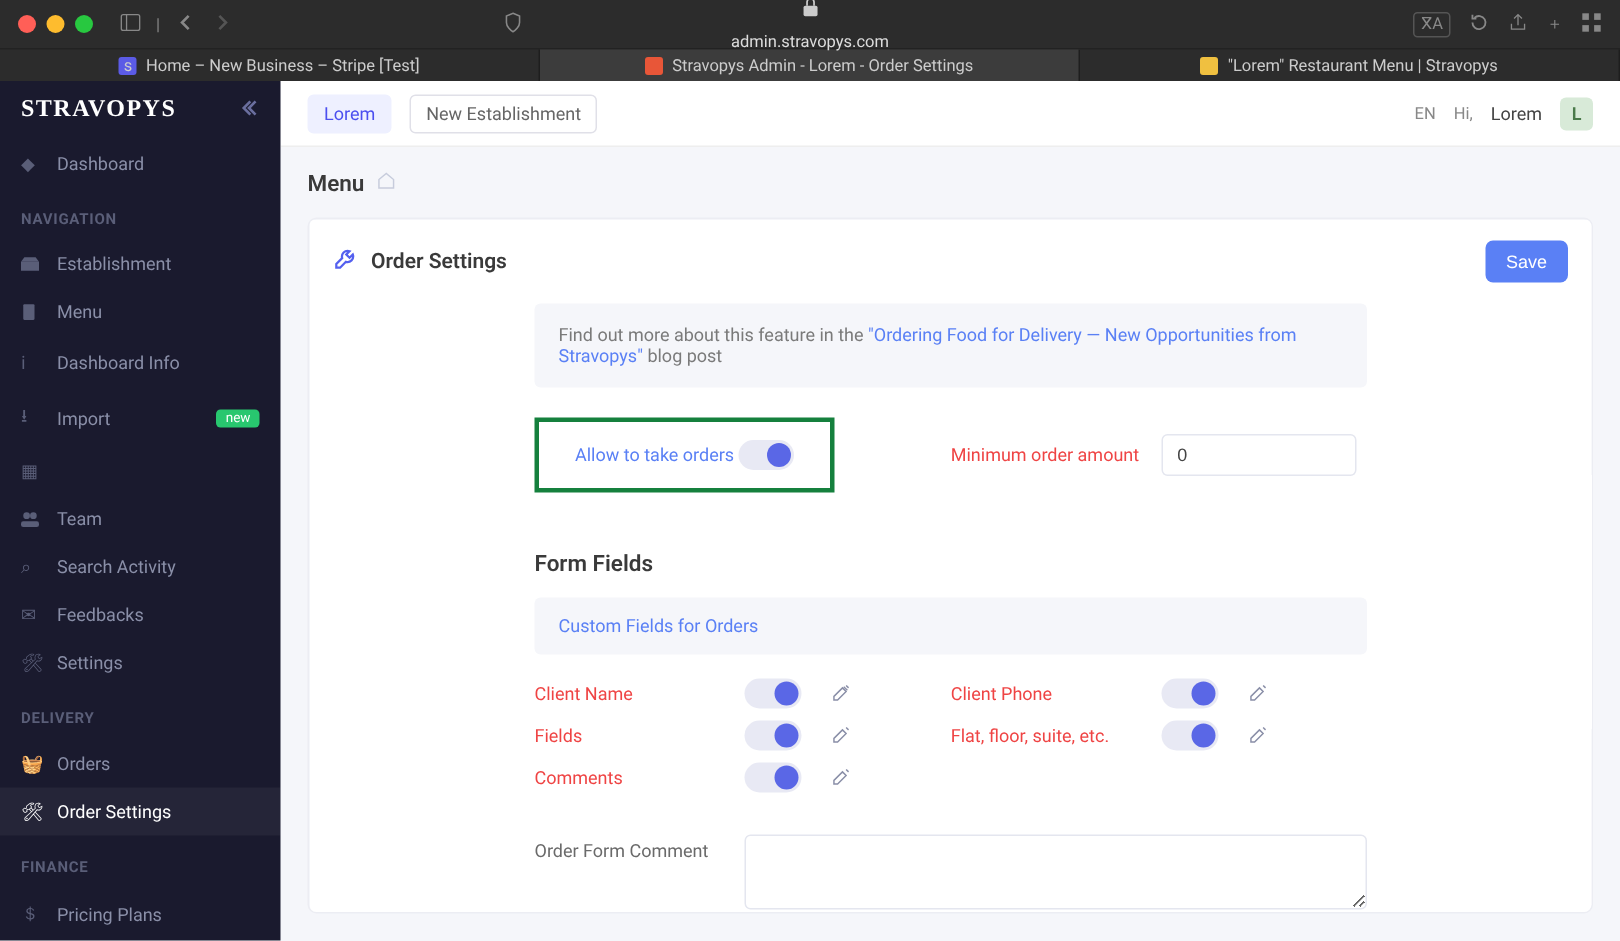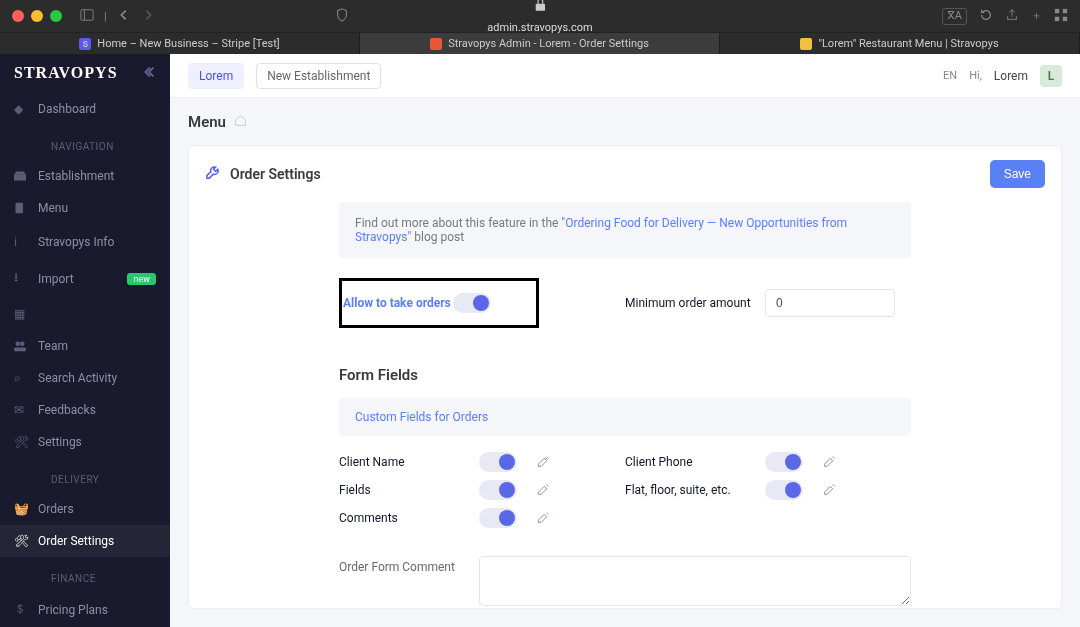--- a/index.html
+++ b/index.html
@@ -19,25 +19,25 @@
   .titlebar .right { margin-left: auto; display: flex; gap: 12px; color: #888; }
 
   .tabbar { height: 22px; background: #2c2c2c; display: flex; color: #ccc; font-size: 11px; border-top: 1px solid #222;}
   .tabbar .tab { flex:1; display:flex; align-items:center; justify-content:center; gap:6px; border-right:1px solid #1e1e1e; }
   .tabbar .tab.active { background:#3c3c3c; }
   .tabicon { width:12px; height:12px; display:inline-flex; align-items:center; justify-content:center; border-radius:2px;}
   .ti1{background:#5b5be6;} .ti2{background:#e85638;} .ti3{background:#f0c040;}
 
   
   .app { display:flex; height: calc(627px - 54px); background:#f5f6fa;}
-  .sidebar { width:170px; background:#1a1a2e; color:#8a8fa8; display:flex; flex-direction:column; position:relative; }
+  .sidebar { width:187px; background:#1a1a2e; color:#8a8fa8; display:flex; flex-direction:column; position:relative; }
   .sidehead { display:flex; align-items:center; padding:10px 14px; height:38px;}
   .brand { color:#fff; font-family:"Georgia",serif; font-size:16px; font-weight:600; letter-spacing:1px;}
   .sidearrow { margin-left:auto; color:#6a6e9e; }
-  .side-section-h { font-size:10px; letter-spacing:0.5px; color:#5a5e78; padding:16px 14px 8px; font-weight:400;margin-left:37px;}
+  .side-section-h { font-size:10px; letter-spacing:0.5px; color:#5a5e78; padding:16px 14px 8px; font-weight:700;}
   .side-item { display:flex; align-items:center; gap:10px; padding:9px 14px; font-size:12px; cursor:pointer; position:relative;}
   .side-item.active { background:rgba(255,255,255,0.05); color:#fff;}
   .side-item .sicon { width:14px; display:flex; color:#5a5e78;}
   .side-item.active .sicon { color:#fff;}
   .badge-new { background:#28c76f; color:#fff; font-size:9px; padding:1px 6px; border-radius:3px; margin-left:auto;}
 
   .main { flex:1; overflow:hidden; background:#f5f6fa; display:flex; flex-direction:column;}
   .topbar { height:44px; background:#fff; border-bottom:1px solid #eee; display:flex; align-items:center; padding:0 18px; gap:12px;}
   .chip { border:1px solid #e0e0e8; padding:5px 10px; border-radius:4px; font-size:12px; color:#666; cursor:pointer;}
   .chip.active { background:#eef0ff; color:#4c4fef; border-color:#eef0ff;}
@@ -53,25 +53,25 @@
   .panel-head { display:flex; align-items:center; padding:14px 16px;}
   .panel-head .ph-ic { color:#5460ef; margin-right:10px;}
   .panel-head h3 { font-size:14px; font-weight:600; color:#3a3a3a;}
   .btn-save { margin-left:auto; background:#5a80f5; color:#fff; border:none; padding:7px 14px; border-radius:5px; font-size:12px; cursor:pointer;}
   .panel-body { padding:0 150px 40px; }
   .info-banner { background:#f5f6fa; border-radius:4px; padding:14px 16px; font-size:12px; color:#7a7a7a; margin-bottom:20px;}
   .info-banner .lnk { color:#5a80f5;}
   h4.section { font-size:15px; font-weight:600; color:#3a3a3a; margin:16px 0 14px;}
   .field-row { display:flex; flex-wrap:wrap; gap:0; }
   .field { display:flex; align-items:center; width:50%; margin-bottom:8px;}
-  .field .flabel { width:140px; font-size:12px; color:#0f172a;}
+  .field .flabel { width:140px; font-size:12px; color:#ef4444;}
   .toggle { width:38px; height:20px; background:#e8e9f4; border-radius:20px; position:relative; cursor:pointer;}
   .toggle .knob { width:16px; height:16px; background:#5a67e6; border-radius:50%; position:absolute; top:2px; right:2px; transition:all .2s;}
   .edit-ic { margin-left:20px; color:#8a8fa8; cursor:pointer;}
-  .highlight { border:3px solid #000000; padding:12px 1px; display:inline-flex; align-items:center; width:200px;font-weight:bold;}
+  .highlight { border:3px solid #15803d; padding:12px 24px; display:inline-flex; align-items:center; width:200px;}
   .highlight .flabel{ color:#5a80f5;}
   .txtinput { border:1px solid #e4e6ef; border-radius:4px; padding:6px 10px; font-size:12px; width:130px; color:#444;}
   .cf-bar { background:#f5f6fa; border-radius:4px; padding:12px 16px; font-size:12px; color:#5a80f5; margin-bottom:16px;}
   .comment-row { display:flex; align-items:flex-start; margin-top:20px;}
   .comment-row .flabel { width:140px; font-size:12px; color:#6a6a6a; padding-top:4px;}
   .textarea { border:1px solid #e4e6ef; border-radius:4px; flex:1; height:50px; resize:both;}
   .field.right-col .flabel { width:140px;}
 </style>
 </head>
 <body>
@@ -169,21 +169,21 @@
       <div class="side-item">
           <span class="sicon">
             <svg width="12" height="12" viewBox="0 0 16 16" fill="currentColor">
               <rect x="2" y="1" width="10" height="14" rx="1"></rect>
             </svg>
           </span>
           <span>Menu</span>
         </div>
       <div class="side-item">
           <span class="sicon">ℹ</span>
-          <span>Stravopys Info</span>
+          <span>Dashboard Info</span>
         </div>
       <div class="side-item">
           <span class="sicon">⭳</span>
           <span>Import</span>
           <span class="badge-new">new</span>
         </div>
       <div class="side-item">
           <span class="sicon">▦</span>
         </div>
       <div class="side-item">

